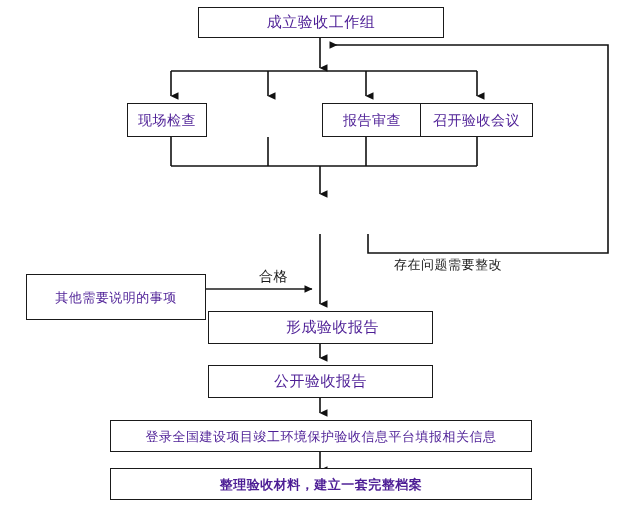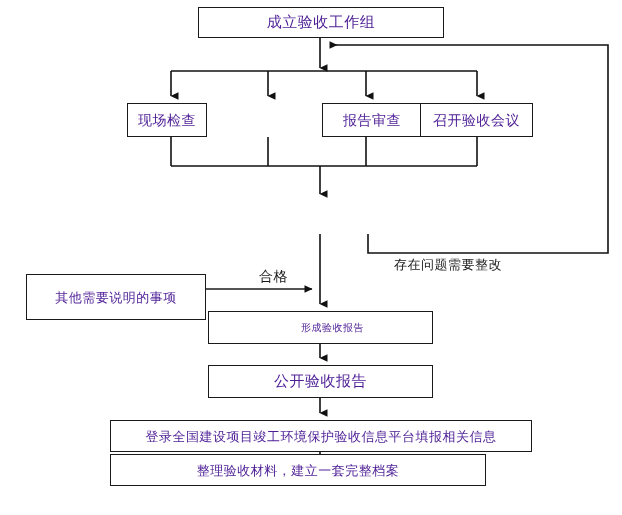--- a/index.html
+++ b/index.html
@@ -117,33 +117,33 @@
 
   <div class="node-box" style="left:420px; top:103px; width:113px; height:34px; font-size:14px;">
     <span>召开验收会议</span>
   </div>
 
 
   <div class="node-box" style="left:26px; top:274px; width:180px; height:46px; font-size:13px;">
     <span>其他需要说明的事项</span>
   </div>
 
-  <div class="node-box" style="left:208px; top:311px; width:225px; height:33px; font-size:10px;padding-left:24px;">
+  <div class="node-box" style="left:208px; top:311px; width:225px; height:33px; font-size:15px;padding-left:24px;">
     <span>形成验收报告</span>
   </div>
 
   <div class="node-box" style="left:208px; top:365px; width:225px; height:33px; font-size:15px;">
     <span>公开验收报告</span>
   </div>
 
   <div class="node-box" style="left:110px; top:420px; width:422px; height:32px; font-size:13px;">
     <span>登录全国建设项目竣工环境保护验收信息平台填报相关信息</span>
   </div>
 
-  <div class="node-box" style="left:110px; top:454px; width:376px; height:32px; font-size:13px;">
+  <div class="node-box" style="left:110px; top:468px; width:422px; height:32px; font-size:13px;font-weight:bold;">
     <span>整理验收材料，建立一套完整档案</span>
   </div>
 
   <div class="edge-label" style="left:259px; top:269px; font-size:14px;">合格</div>
 
   <div class="edge-label" style="left:394px; top:258px; font-size:13px;">存在问题需要整改</div>
 
 </div>
 
 </body></html>

